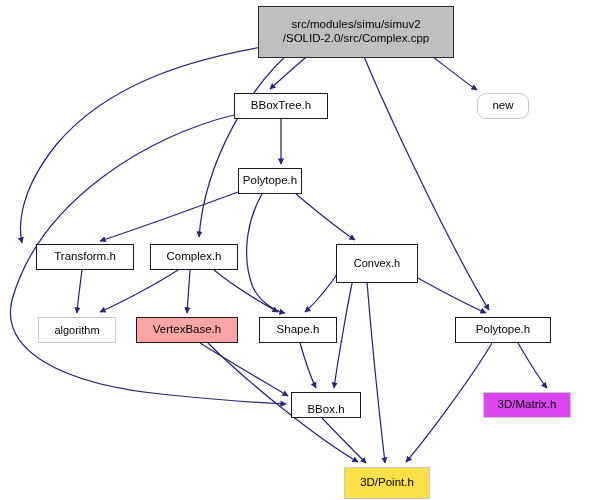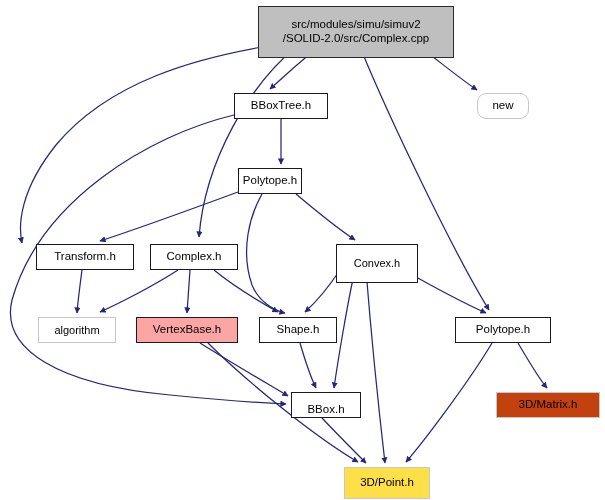--- a/index.html
+++ b/index.html
@@ -72,17 +72,17 @@
       <div class="node plain" style="left: 477px; top: 93px; width: 52px; height: 26px; font-size: 11.5px; background: rgb(255, 255, 255); border-color: rgb(200, 200, 200); color: rgb(0, 0, 0); border-radius: 9px;"><span class="lbl">new</span></div>
       <div class="node hdr" style="left: 238px; top: 168px; width: 64px; height: 26px; font-size: 11.5px; background: rgb(255, 255, 255); border-color: rgb(26, 26, 26); color: rgb(0, 0, 0);"><span class="lbl">Polytope.h</span></div>
       <div class="node hdr" style="left: 36px; top: 244px; width: 98px; height: 26px; font-size: 11.5px; background: rgb(255, 255, 255); border-color: rgb(26, 26, 26); color: rgb(0, 0, 0);"><span class="lbl">Transform.h</span></div>
       <div class="node hdr" style="left: 150px; top: 244px; width: 88px; height: 26px; font-size: 11.5px; background: rgb(255, 255, 255); border-color: rgb(26, 26, 26); color: rgb(0, 0, 0);"><span class="lbl">Complex.h</span></div>
       <div class="node hdr" style="left: 336px; top: 244px; width: 82px; height: 39px; font-size: 11px; background: rgb(255, 255, 255); border-color: rgb(26, 26, 26); color: rgb(0, 0, 0);"><span class="lbl">Convex.h</span></div>
       <div class="node plain" style="left: 38px; top: 317px; width: 78px; height: 26px; font-size: 11px; background: rgb(255, 255, 255); border-color: rgb(200, 200, 200); color: rgb(0, 0, 0);"><span class="lbl">algorithm</span></div>
       <div class="node hdr" style="left: 136px; top: 317px; width: 102px; height: 26px; font-size: 11.5px; background: #fca5a5; border-color: rgb(26, 26, 26); color: rgb(0, 0, 0);"><span class="lbl">VertexBase.h</span></div>
       <div class="node hdr" style="left: 259px; top: 317px; width: 78px; height: 26px; font-size: 11.5px; background: rgb(255, 255, 255); border-color: rgb(26, 26, 26); color: rgb(0, 0, 0); align-items: center;"><span class="lbl">Shape.h</span></div>
       <div class="node hdr" style="left: 455px; top: 317px; width: 96px; height: 26px; font-size: 11.5px; background: rgb(255, 255, 255); border-color: rgb(26, 26, 26); color: rgb(0, 0, 0);"><span class="lbl">Polytope.h</span></div>
       <div class="node hdr" style="left: 291px; top: 392px; width: 70px; height: 26px; font-size: 11.5px; background: rgb(255, 255, 255); border-color: rgb(26, 26, 26); color: rgb(0, 0, 0); align-items: flex-end;"><span class="lbl">BBox.h</span></div>
-      <div class="node plain" style="left: 496px; top: 392px; width: 104px; height: 26px; font-size: 11.5px; background: #c2410c; border-color: rgb(200, 200, 200); color: rgb(0, 0, 0);"><span class="lbl">3D/Matrix.h</span></div>
+      <div class="node plain" style="left: 483px; top: 392px; width: 88px; height: 26px; font-size: 11.5px; background: #d946ef; border-color: rgb(200, 200, 200); color: rgb(0, 0, 0);"><span class="lbl">3D/Matrix.h</span></div>
       <div class="node plain" style="left: 344px; top: 467px; width: 86px; height: 32px; font-size: 11.5px; background: #fde047; border-color: rgb(200, 200, 200); color: rgb(0, 0, 0);"><span class="lbl">3D/Point.h</span></div>
     </div>
 
 </div>
 
 </body></html>

